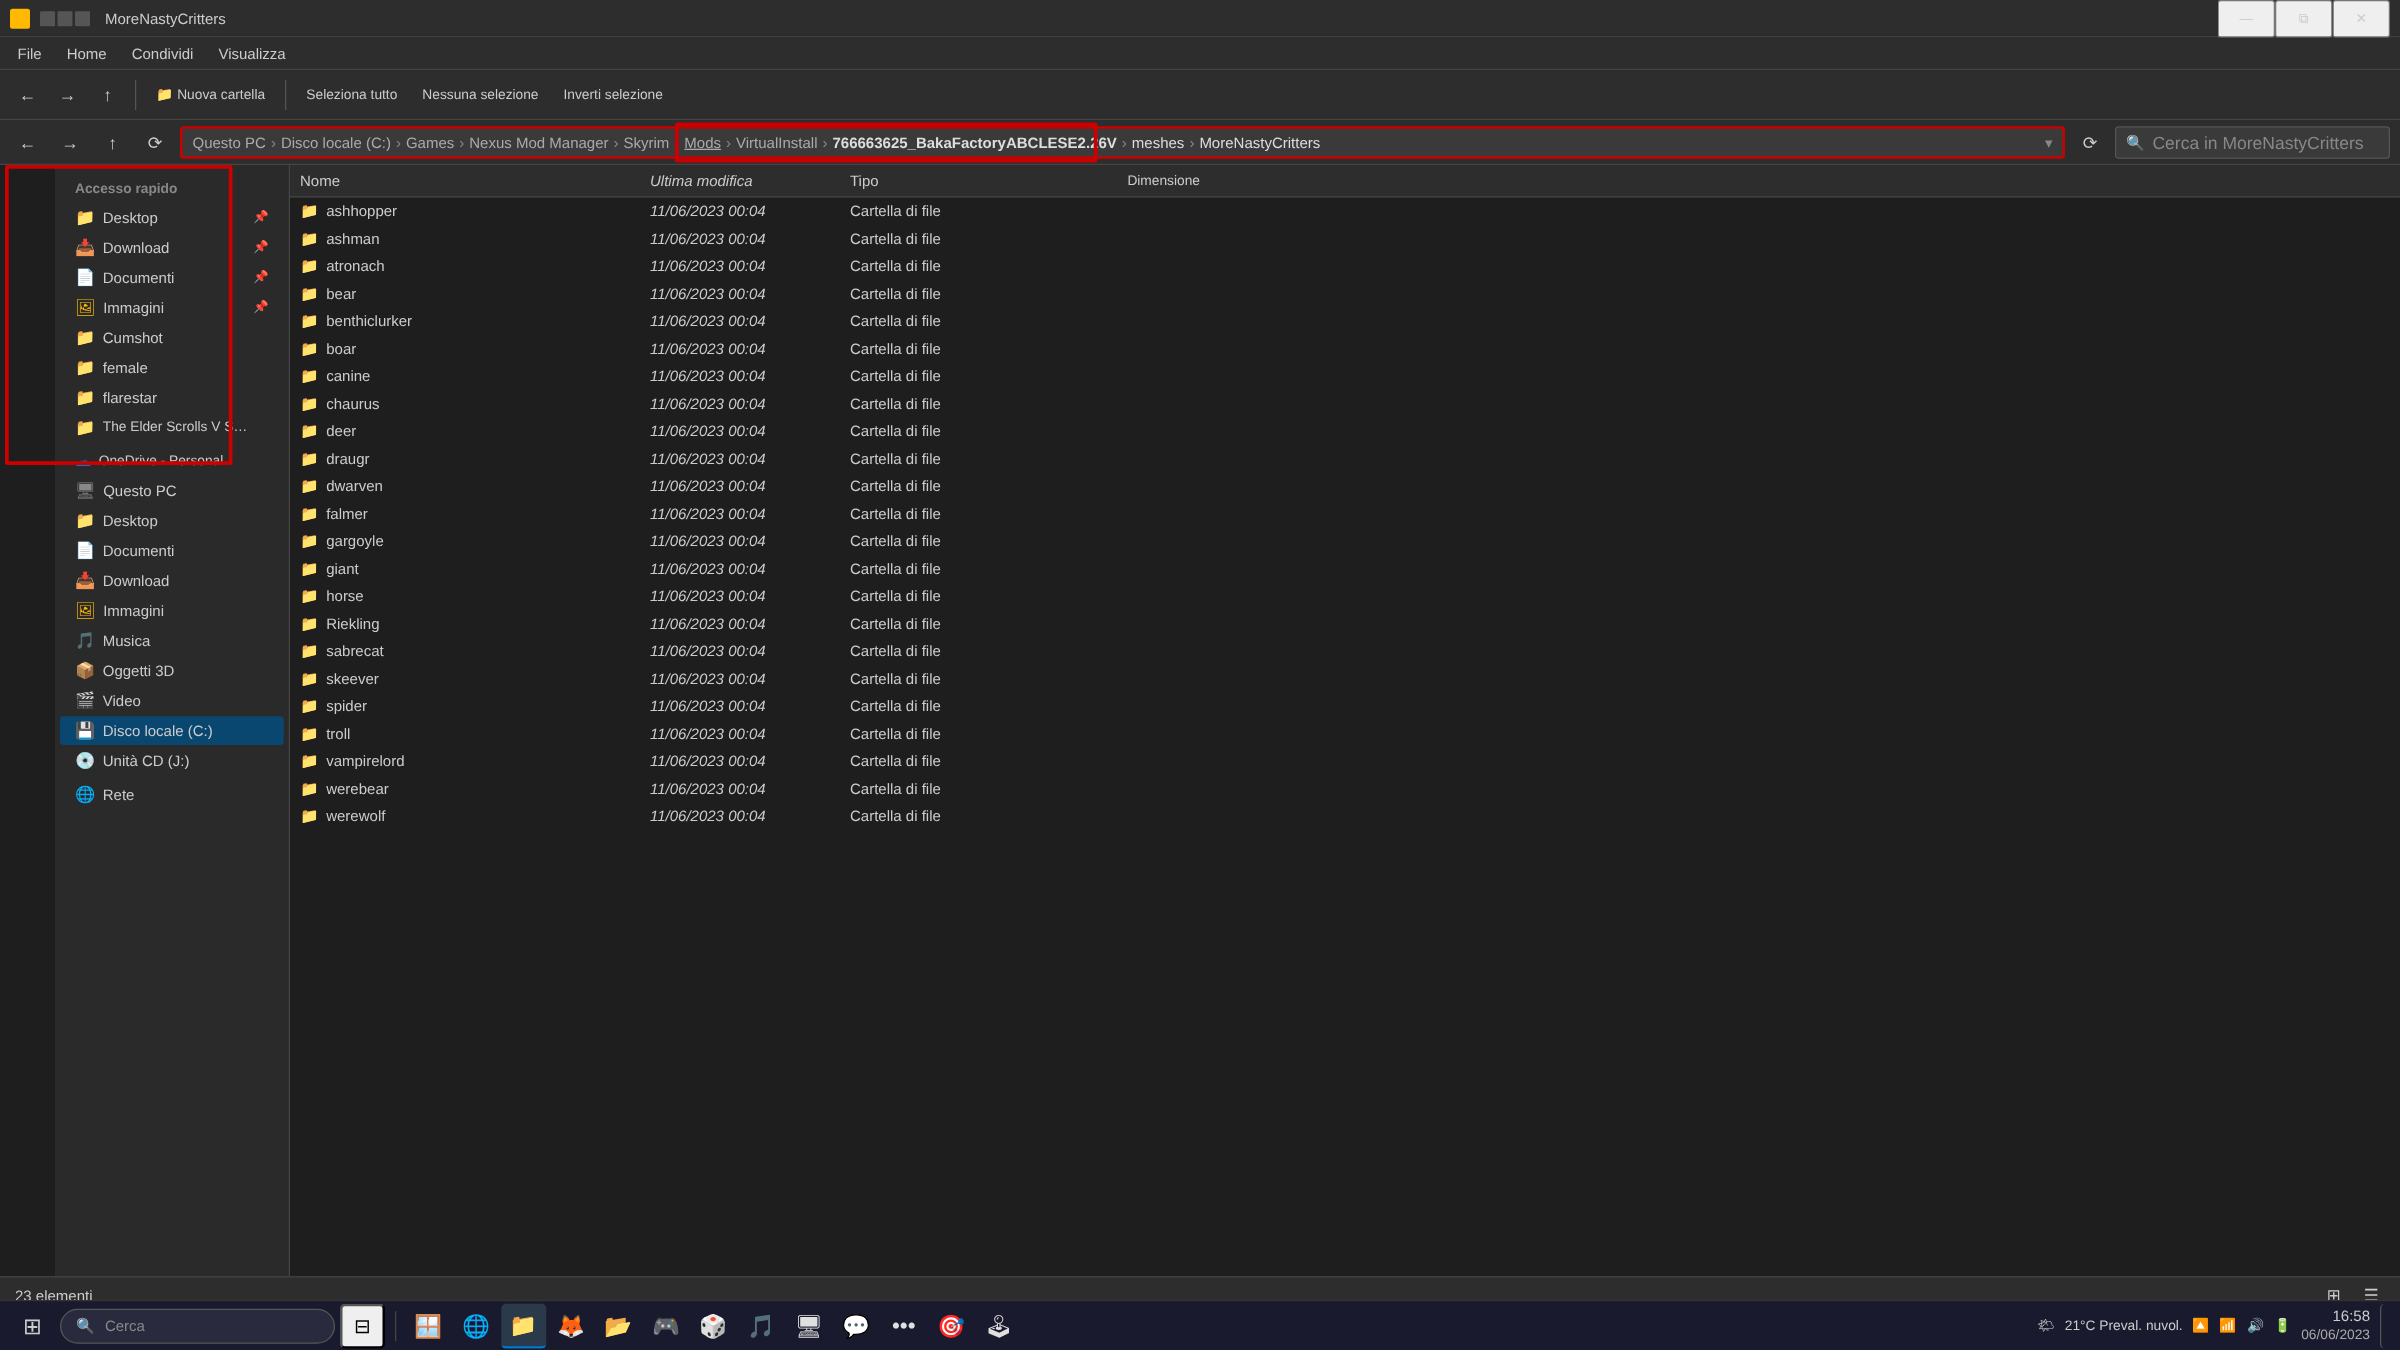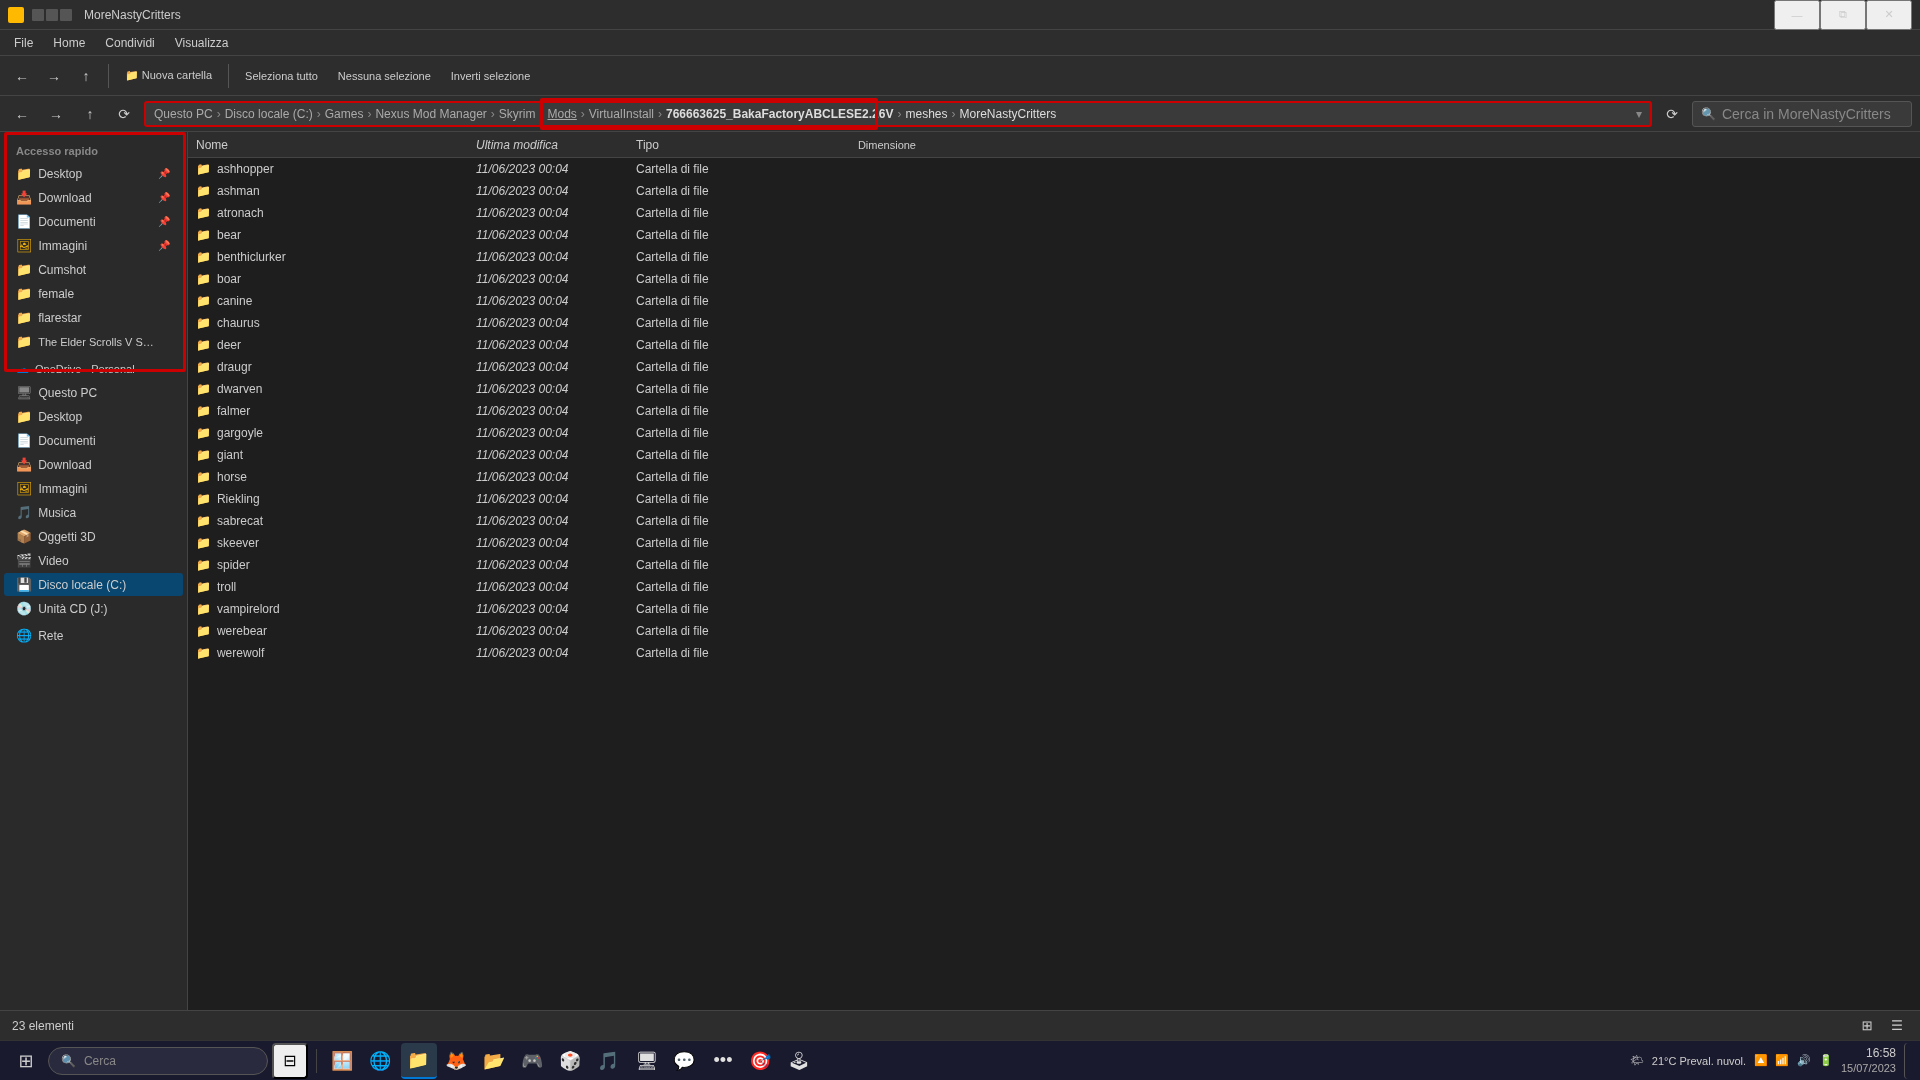--- a/index.html
+++ b/index.html
@@ -136,20 +136,21 @@
       padding: 0 8px;
       gap: 6px;
       color: #999;
       font-size: 12px;
     }
 
     
     .main-layout {
       display: flex;
       height: calc(1080px - 30px - 26px - 40px - 36px - 30px);
+      padding-left: 44px;
     }
 
     
     .sidebar {
       width: 188px;
       background: #2a2a2a;
       border-right: 1px solid #444;
       overflow-y: auto;
       padding: 8px 0;
     }
@@ -657,21 +658,21 @@
       <span>werewolf</span>
     </div>
     <div class="col-date">11/06/2023 00:04</div>
     <div class="col-type">Cartella di file</div>
     <div class="col-size"></div>
   </div>
         </div>
     </div>
   </div>
 
-  <div class="status-bar" style="position:absolute; bottom:40px; left:0; right:0;">
+  <div class="status-bar" style="position:absolute; bottom:29px; left:0; right:0;">
     <span>23 elementi</span>
     <div class="status-right">
       <button class="view-btn">⊞</button>
       <button class="view-btn">☰</button>
     </div>
   </div>
 
   <div style="position:absolute; top:132px; left:4px; width:182px; height:240px; border:3px solid #cc0000; border-radius:2px; pointer-events:none; z-index:20;"></div>
 
   <div style="position:absolute; top:98px; left:540px; width:338px; height:32px; border:3px solid #cc0000; border-radius:2px; pointer-events:none; z-index:20;"></div>
@@ -705,18 +706,18 @@
 
     <div class="taskbar-right">
       <span>🌤</span>
       <span>21°C  Preval. nuvol.</span>
       <span style="color:#aaa;">🔼</span>
       <span>📶</span>
       <span>🔊</span>
       <span>🔋</span>
       <div class="taskbar-time">
         <div style="font-size:12px;text-align:right;">16:58</div>
-        <div style="font-size:11px; color:#aaa;">15/07/2023</div>
+        <div style="font-size:11px; color:#aaa;">06/06/2023</div>
       </div>
       <button class="taskbar-btn" style="width:8px; min-width:8px; padding:0; border-left:1px solid #555;"></button>
     </div>
   </div>
 </div>
 
 </body></html>

